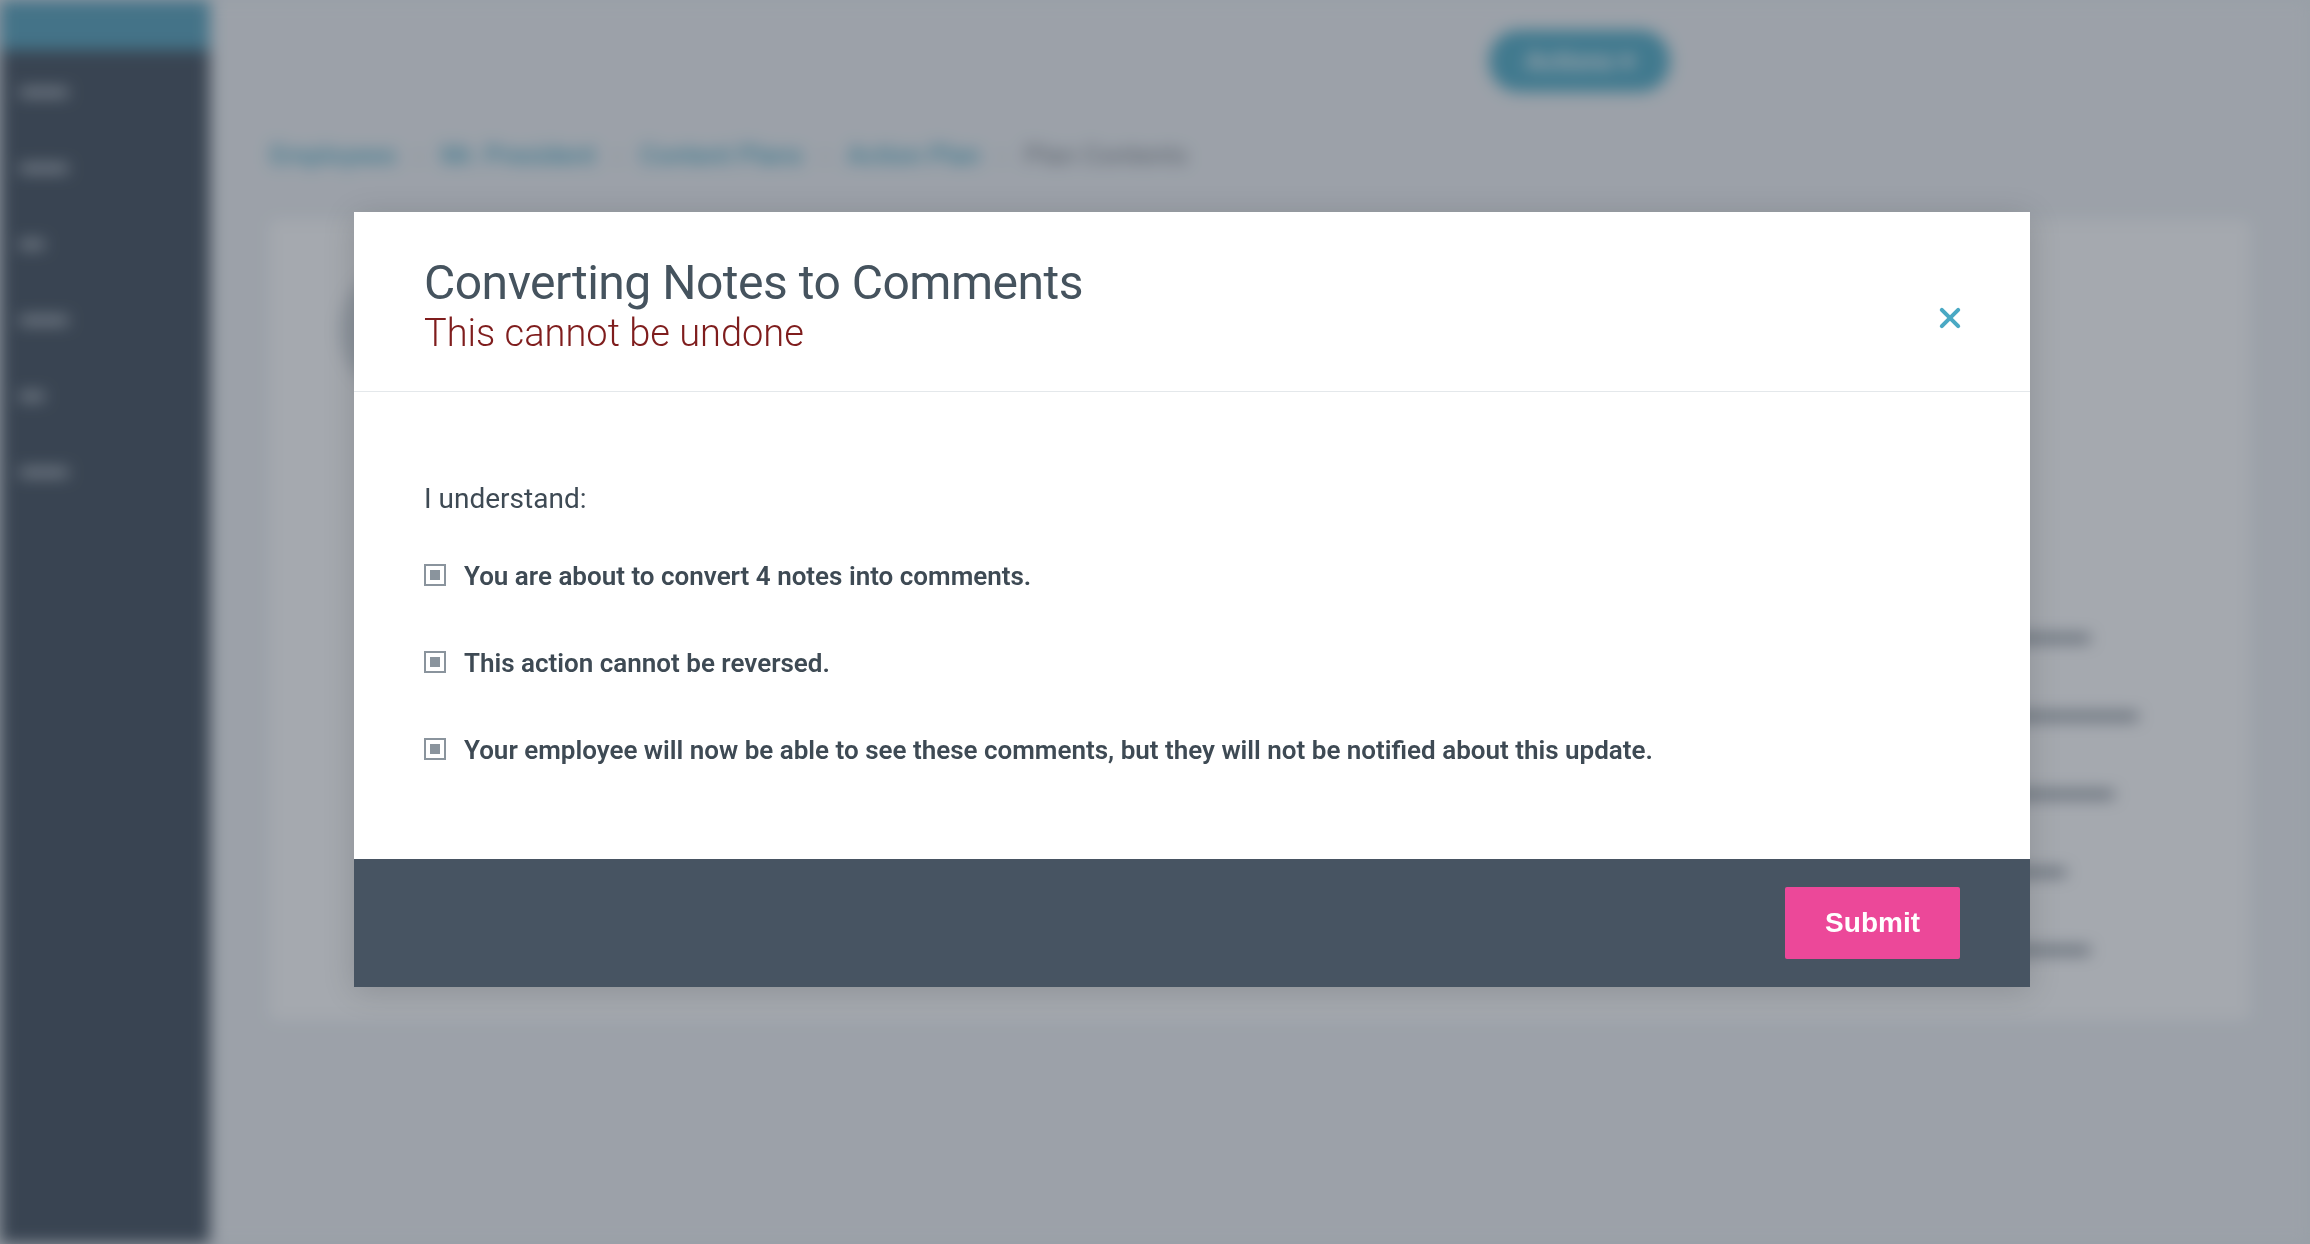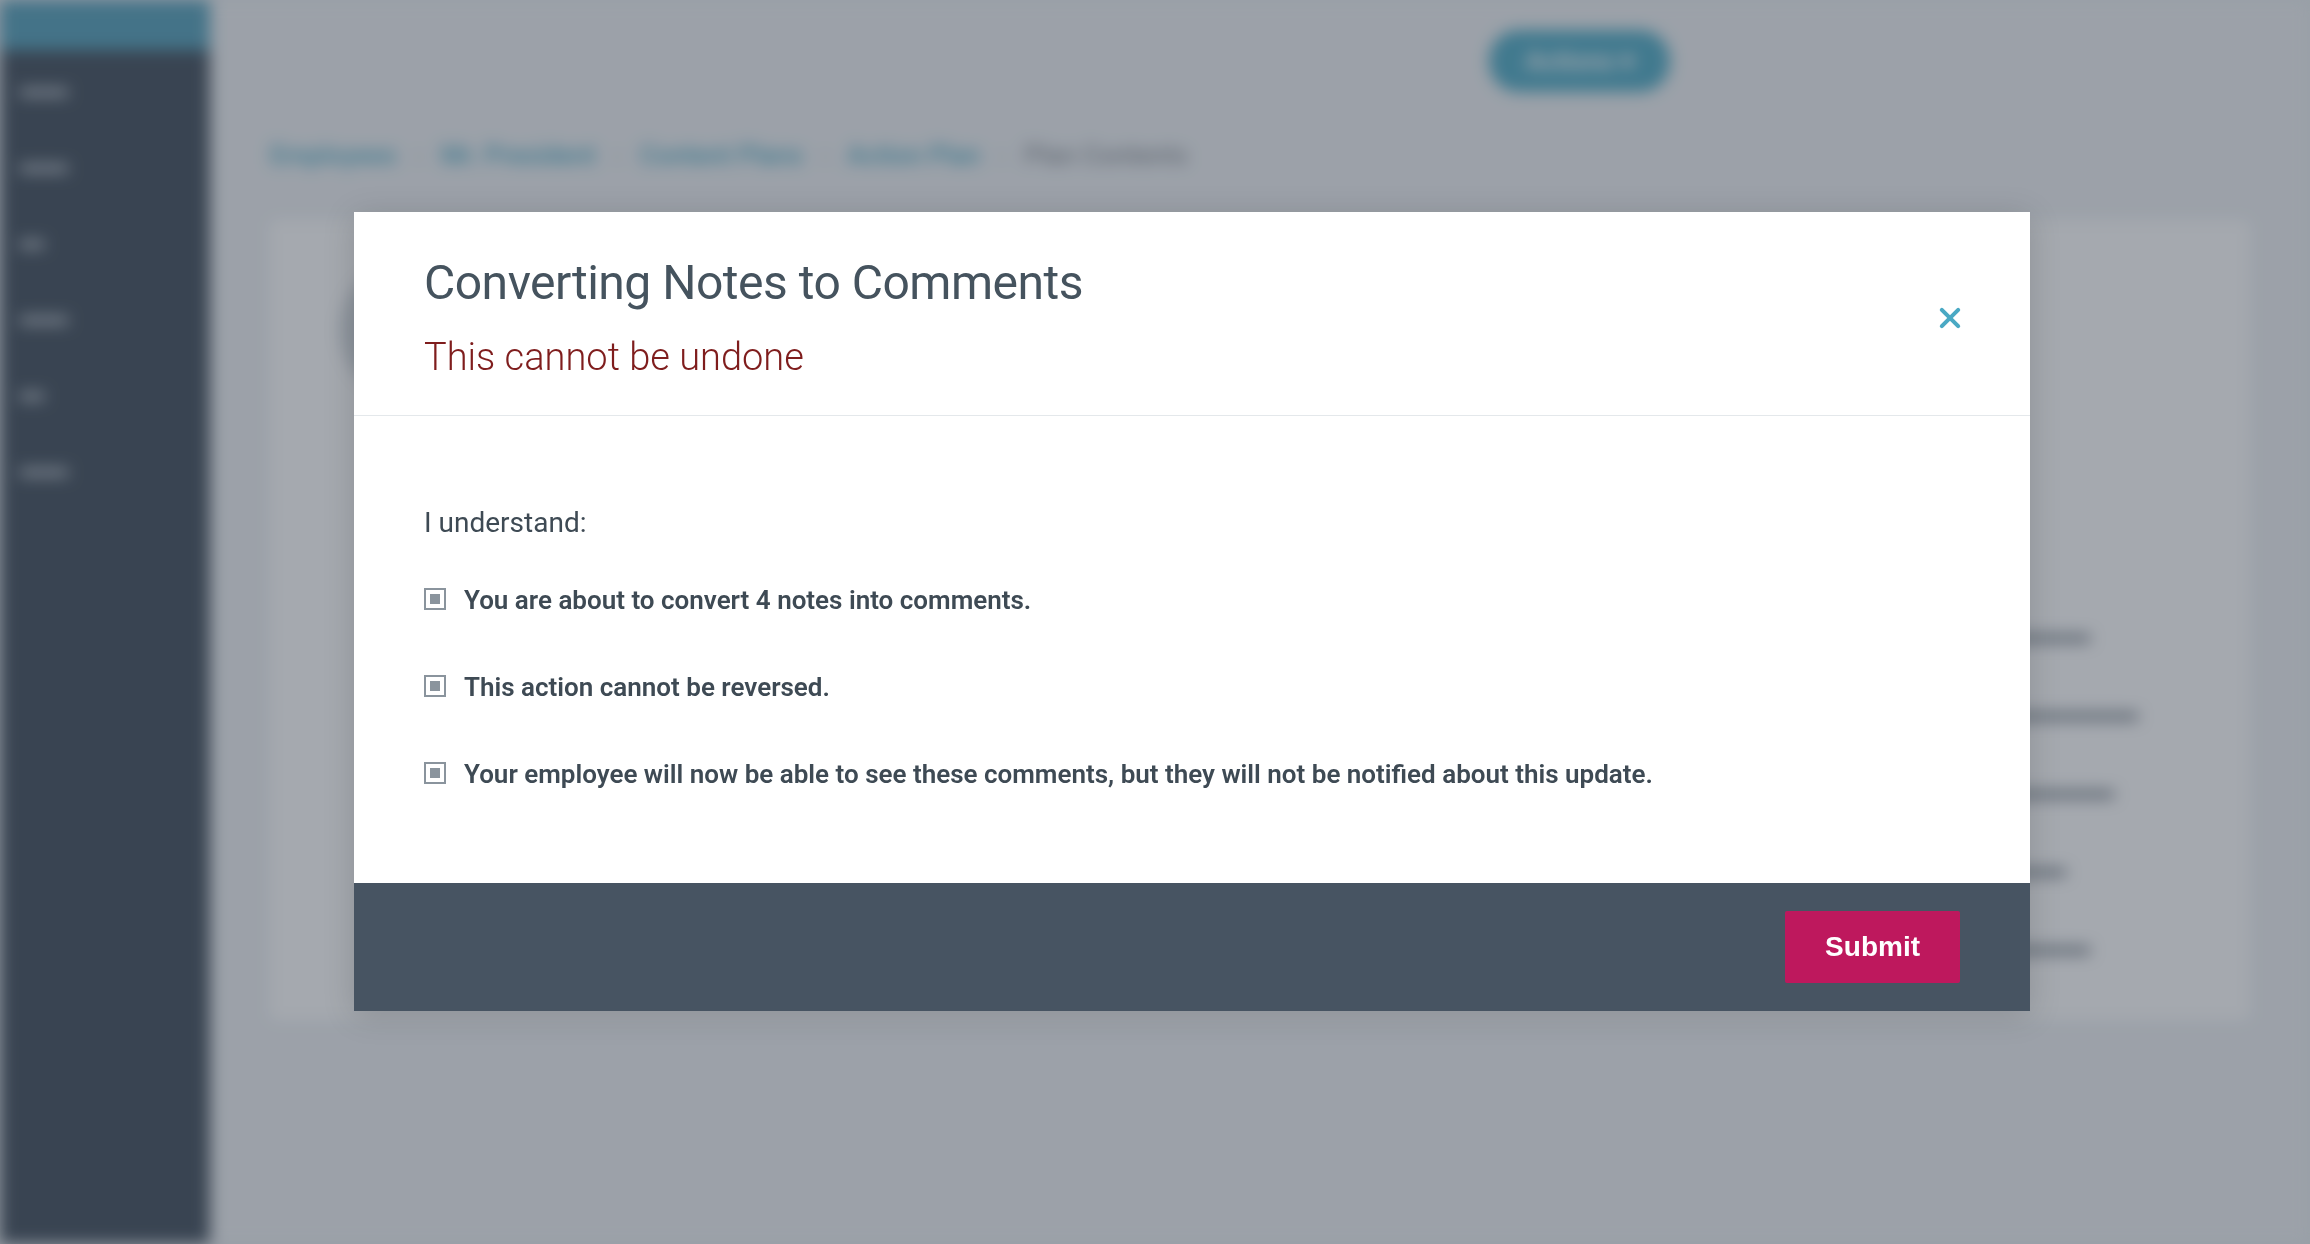--- a/index.html
+++ b/index.html
@@ -165,21 +165,21 @@
     .modal-header {
       padding: 42px 70px 36px 70px;
       border-bottom: 1px solid #e4e8eb;
       position: relative;
     }
     
     .modal-title {
       font-size: 48px;
       font-weight: 400;
       color: #45535e;
-      margin-bottom: 24px;
+      margin-bottom: 0;
       letter-spacing: -0.5px;
     }
     
     .modal-subtitle {
       font-size: 38px;
       font-weight: 300;
       color: #7f1d1d;
     }
     
     .modal-close {
@@ -249,21 +249,21 @@
     }
     
     .modal-footer {
       background: #475462;
       padding: 28px 70px;
       display: flex;
       justify-content: flex-end;
     }
     
     .submit-btn {
-      background: #be185d;
+      background: #ec4899;
       color: #fff;
       border: none;
       padding: 20px 40px;
       font-size: 28px;
       font-weight: 600;
       cursor: pointer;
       border-radius: 2px;
       margin-left: 44px;
     }
   </style>

